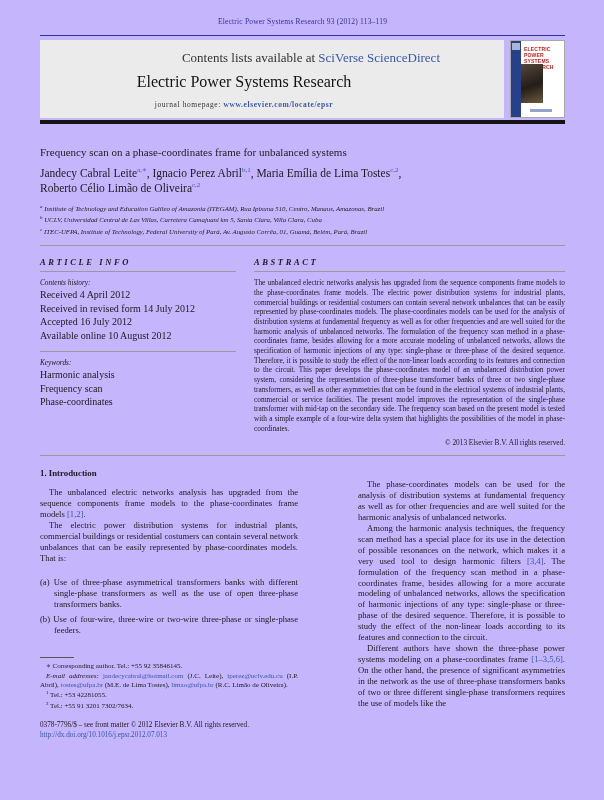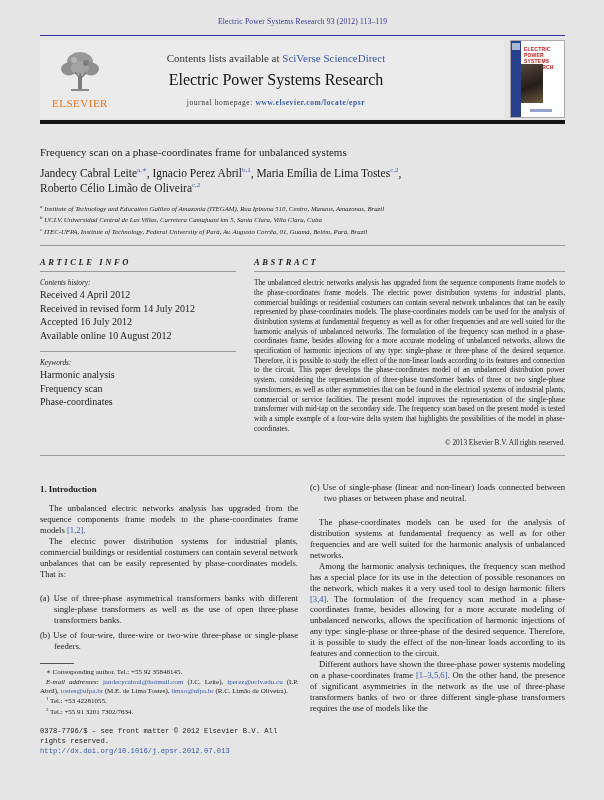--- a/index.html
+++ b/index.html
@@ -1,34 +1,34 @@
 <!DOCTYPE html>
 <html><head>
 <meta charset="utf-8">
 <style>
   html,body { margin:0; padding:0; background:#fff; }
   .page {
     position:relative; width:604px; height:800px; margin:0 auto;
-    box-sizing:border-box; padding:0 39px 0 40px; background:#e5e5e5;
+    box-sizing:border-box; padding:0 39px 0 40px; background:#c4b5fd;
     font-family:"Liberation Serif","DejaVu Serif",serif; color:#1c1c1c; overflow:hidden;
   }
   .lnk { color:#3858a8; }
   .it { font-style:italic; }
 
   
   .top-ref { margin-top:17px; text-align:center; font-size:7.5px; color:#32329b; letter-spacing:.2px; }
   .navy-rule { height:1px; background:#32329b; margin-top:9px; }
 
   
   .masthead-row { display:flex; margin-top:4px; align-items:stretch; }
   .masthead-box { flex:1; background:#ebebeb; display:flex; align-items:center; padding:5px 8px; height:78px; box-sizing:border-box; }
   .logo { width:64px; text-align:center; flex:none; }
   .logo-text { font-size:11px; color:#e8731a; letter-spacing:.5px; margin-top:1px; }
   .mast-center { flex:1; text-align:center; padding-right:56px; }
-  .contents-line { font-size:11px; color:#333; }
+  .contents-line { font-size:13px; color:#333;text-align:right; }
   .mast-title { font-size:16px; margin-top:7px; color:#121212; }
   .homepage-line { font-size:7.5px; margin-top:9px; letter-spacing:.6px; color:#333; }
   .homepage-line .lnk { font-weight:bold; }
 
   .cover { width:55px; height:78px; margin-left:6px; position:relative; background:#fff; border:1px solid #a9a9a9; box-sizing:border-box; flex:none; }
   .cover-strip { position:absolute; left:0; top:0; bottom:0; width:10px; background:#27408b; }
   .cover-strip .mini { position:absolute; top:2px; left:1px; right:1px; height:7px; background:#c8d2ea; opacity:.8; }
   .cover-title { position:absolute; top:5px; left:13px; right:2px; color:#c61d1d; font-size:5px; font-weight:bold; line-height:1.2;
                  font-family:"Liberation Sans",sans-serif; letter-spacing:.2px; }
   .cover-photo { position:absolute; left:10px; top:23px; width:22px; height:39px;
@@ -54,61 +54,48 @@
   .abs-col { flex:1; margin-left:18px; }
   .col-heading { font-size:8.5px; font-weight:bold; letter-spacing:2.6px; color:#1c1c1c;font-style:italic; }
   .col-rule { height:1px; background:#9a9a9a; margin-top:4px; margin-bottom:6px; }
   .col-rule.mid { margin:9px 0 6px; }
   .hist-label { font-style:italic; font-size:7.3px; margin:0 0 1px; }
   .hist-line { font-size:10px; line-height:1.35; }
   .abs-text { font-size:7.3px; line-height:1.33; text-align:justify; margin:0; color:#1c1c1c; }
   .abs-copy { font-size:7.3px; text-align:right; margin:5px 0 0; }
 
   
-  .body-cols { display:flex; margin-top:26px; height:274px; }
+  .body-cols { display:flex; margin-top:10px; height:274px;gap:48px; }
   .col-left { width:258px; flex:none; display:flex; flex-direction:column; }
   .col-right { flex:1; margin-left:12px; }
   .sec-heading { font-size:8.8px; font-weight:bold; margin:2px 0 9px; }
   .bp { font-size:8.6px; line-height:1.27; text-align:justify; margin:0; color:#1c1c1c; }
   .bp.ind { text-indent:9px; }
   .bp.li { padding-left:14px; text-indent:-14px; }
   .gap-top { margin-top:5px; }
   .gap-big { margin-top:13px; }
 
   
   .fn-block { margin-top:auto; }
   .fn-rule { width:34px; height:1px; background:#555; margin-bottom:4px; }
   .fn { font-size:7px; line-height:1.32; margin:0; text-align:justify; text-indent:6px; color:#1c1c1c; }
   .fn sup { font-size:5px; }
   .footer-block { margin-top:9px; }
-  .fnt { font-size:7.2px; margin:0; line-height:1.4;font-family:Liberation Mono, monospace; }
+  .fnt { font-size:7.2px; margin:0; line-height:1.4; }
 </style>
 </head>
 <body>
 
 <div class="page">
 
   <div class="top-ref">Electric Power Systems Research 93 (2012) 113–119</div>
   <div class="navy-rule"></div>
 
   <div class="masthead-row">
     <div class="masthead-box">
-      <div class="logo">
-        <svg width="42" height="42" viewBox="0 0 42 42">
-          <ellipse cx="21" cy="12" rx="13" ry="10" fill="#979797"></ellipse>
-          <ellipse cx="10" cy="19" rx="8" ry="6.5" fill="#8f8f8f"></ellipse>
-          <ellipse cx="32" cy="19" rx="8" ry="6.5" fill="#8f8f8f"></ellipse>
-          <ellipse cx="21" cy="18" rx="9" ry="7" fill="#a3a3a3"></ellipse>
-          <circle cx="15" cy="10" r="3" fill="#b5b5b5"></circle>
-          <circle cx="27" cy="13" r="3" fill="#7f7f7f"></circle>
-          <path d="M19 40 L19 27 L15 22 L17 22 L20 26 L21 22 L23 26 L27 21 L28 23 L23 28 L23 40 Z" fill="#7a7a7a"></path>
-          <rect x="12" y="39" width="18" height="2" fill="#8a8a8a"></rect>
-        </svg>
-        <div class="logo-text">ELSEVIER</div>
-      </div>
       <div class="mast-center">
         <div class="contents-line">
           <span>Contents lists available at </span><span class="lnk">SciVerse ScienceDirect</span>
         </div>
         <div class="mast-title">Electric Power Systems Research</div>
         <div class="homepage-line">
           <span>journal homepage: </span><span class="lnk">www.elsevier.com/locate/epsr</span>
         </div>
       </div>
     </div>
@@ -183,20 +170,19 @@
         <p class="fn"><sup>1</sup><span> Tel.: +53 42281055.</span></p>
         <p class="fn"><sup>2</sup><span> Tel.: +55 91 3201 7302/7634.</span></p>
         <div class="footer-block">
           <p class="fnt">0378-7796/$ – see front matter © 2012 Elsevier B.V. All rights reserved.</p>
           <p class="fnt lnk">http://dx.doi.org/10.1016/j.epsr.2012.07.013</p>
         </div>
       </div>
     </div>
 
     <div class="col-right">
-      <p class="bp li"><span>(c) Use of single-phase (linear and non-linear) loads connected between two phases or between phase and neutral.</span></p>
       <p class="bp ind gap-big"><span>The phase-coordinates models can be used for the analysis of distribution systems at fundamental frequency as well as for other frequencies and are well suited for the harmonic analysis of unbalanced networks.</span></p>
       <p class="bp ind"><span>Among the harmonic analysis techniques, the frequency scan method has a special place for its use in the detection of possible resonances on the network, which makes it a very used tool to design harmonic filters </span><span class="lnk">[3,4]</span><span>. The formulation of the frequency scan method in a phase-coordinates frame, besides allowing for a more accurate modeling of unbalanced networks, allows the specification of harmonic injections of any type: single-phase or three-phase of the desired sequence. Therefore, it is possible to study the effect of the non-linear loads according to its features and connection to the circuit.</span></p>
       <p class="bp ind"><span>Different authors have shown the three-phase power systems modeling on a phase-coordinates frame </span><span class="lnk">[1–3,5,6]</span><span>. On the other hand, the presence of significant asymmetries in the network as the use of three-phase transformers banks of two or three different single-phase transformers requires the use of models like the</span></p>
     </div>
   </div>
 
 </div>
 
 </body></html>

